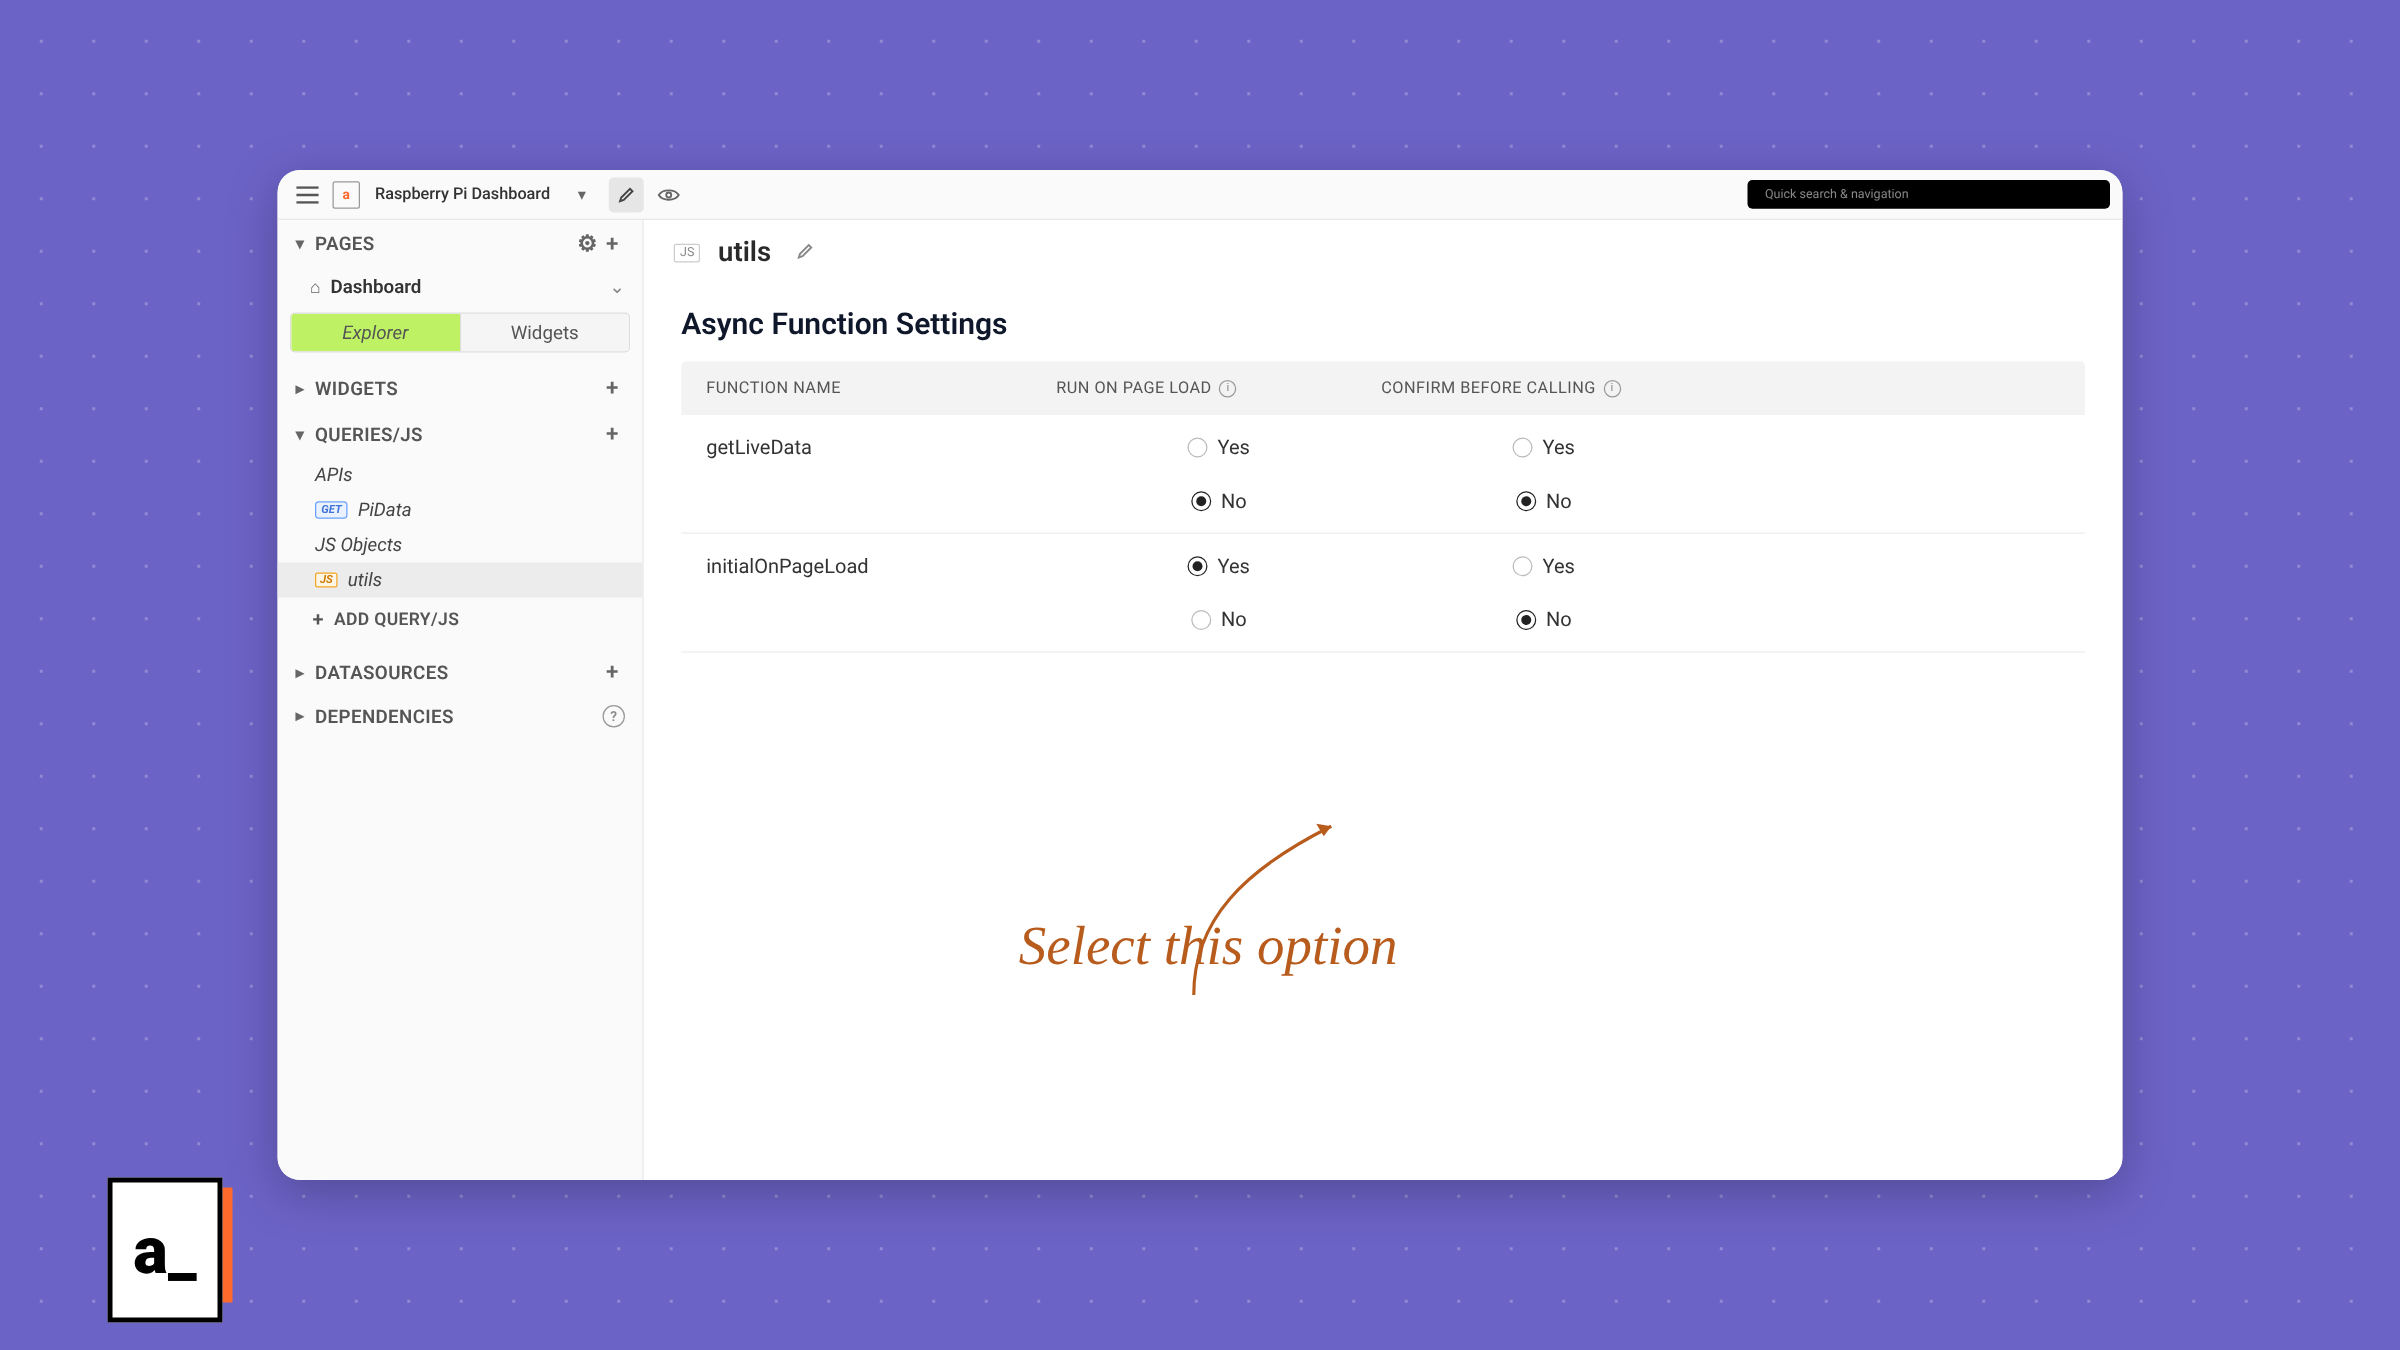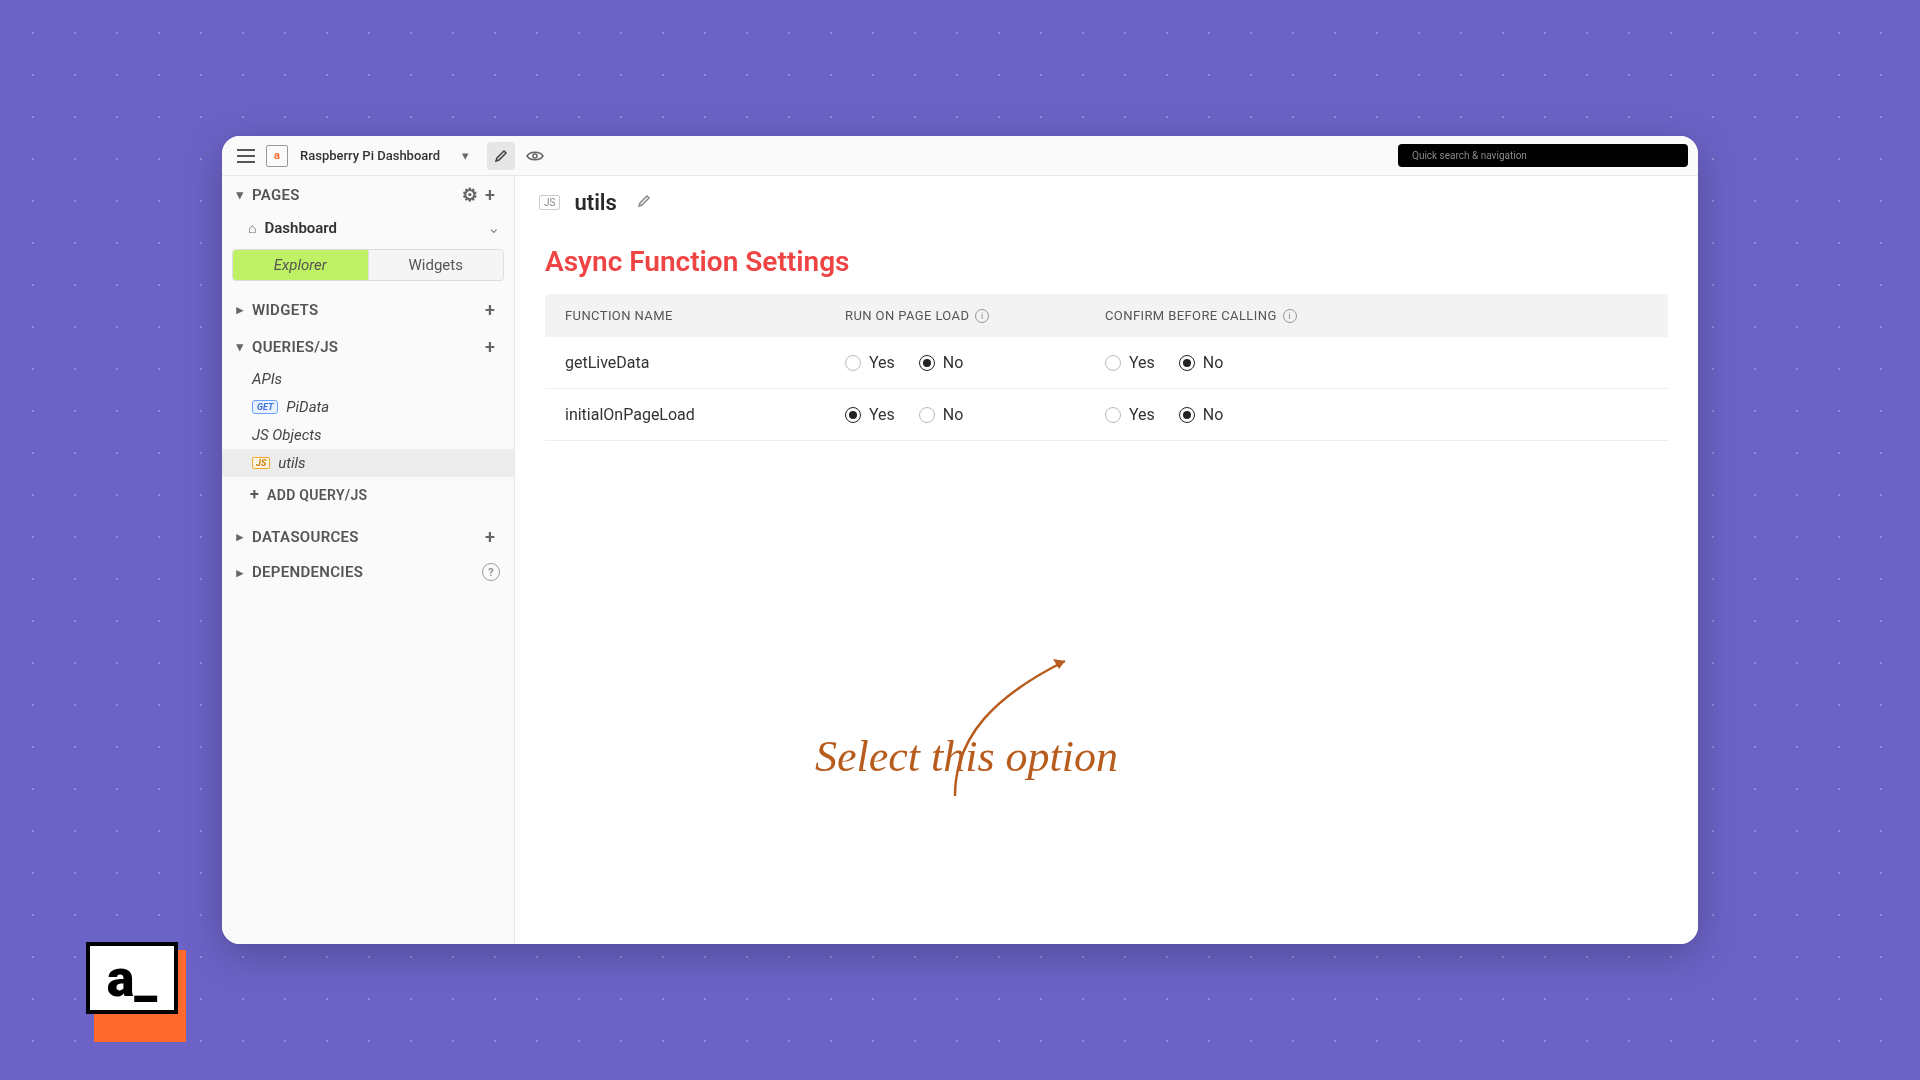--- a/index.html
+++ b/index.html
@@ -129,40 +129,40 @@
   border-radius: 2px; padding: 1px 4px; margin-right: 14px;
 }
 .titlebar .name { font-size: 22px; font-weight: 600; color: #2a2a2a; margin-right: 20px; }
 .titlebar .editico { color: #888; font-size: 16px; cursor: pointer; }
 .tabs-row {
   display: flex; gap: 26px; padding: 6px 24px 0 30px;
   border-bottom: 1px solid #eee;
 }
 .tab { padding: 8px 2px 10px 2px; font-size: 17px; color: #666; cursor: pointer; }
 .tab.active { color: #333; border-bottom: 3px solid #ff6a2c; font-weight: 500; }
-.section-title { font-size: 28px; font-weight: 600; color: #ef4444; padding: 22px 30px 16px 30px; }
+.section-title { font-size: 24px; font-weight: 600; color: #0f172a; padding: 22px 30px 16px 30px; }
 .fn-table { margin: 0 30px; }
 .fn-head {
   display: grid; grid-template-columns: 280px 260px 260px;
   background: #f3f3f3; border-radius: 4px 4px 0 0;
   padding: 14px 20px; font-size: 13px; font-weight: 400;
   letter-spacing: 0.4px; color: #555;
 }
 .fn-head .col { display: flex; align-items: center; gap: 6px; }
 .info-icon {
   width: 14px; height: 14px; border: 1.4px solid #999; border-radius: 50%;
   display: inline-flex; align-items: center; justify-content: center;
   font-size: 9px; color: #888;
 }
 .fn-row {
   display: grid; grid-template-columns: 280px 260px 260px;
   padding: 16px 20px; border-bottom: 1px solid #eee;
   font-size: 16px; color: #333;
 }
-.radio-group { display: flex; gap: 24px; align-items: center; }
+.radio-group { display: flex; gap: 24px; align-items: center; flex-direction: column; }
 .radio { display: flex; align-items: center; gap: 8px; cursor: pointer; }
 .radio .dot {
   width: 16px; height: 16px; border: 1.6px solid #bbb; border-radius: 50%;
   display: inline-flex; align-items: center; justify-content: center;
 }
 .radio.selected .dot { border-color: #222; }
 .radio.selected .dot::after {
   content: ""; width: 8px; height: 8px; background: #222; border-radius: 50%;
 }
 .annotation {
@@ -177,21 +177,21 @@
 }
 .corner-logo {
   position: absolute; left: 86px; bottom: 40px;
   width: 98px; height: 98px;
 }
 .corner-logo .shadow {
   position: absolute; left: 8px; top: 8px; width: 92px; height: 92px;
   background: #ff6a2c;
 }
 .corner-logo .box {
-  position: absolute; left: 0; top: 0; width: 92px; height: 72px;
+  position: absolute; left: 0; top: 0; width: 92px; height: 116px;
   background: #fff; border: 4px solid #000;
   display: flex; align-items: center; justify-content: center;
   font-size: 52px; font-weight: 900; color: #000;
 }
 </style>
 </head>
 <body>
 
 <div class="app-window">
 

